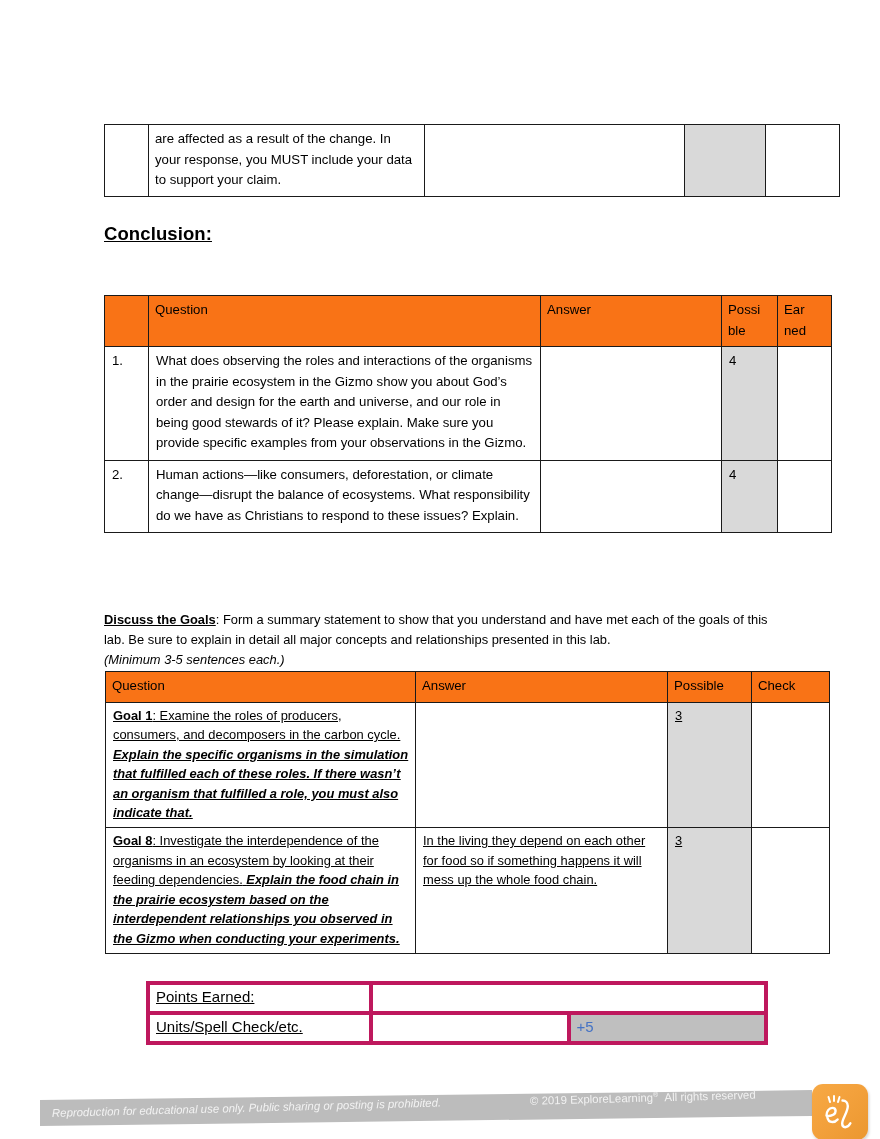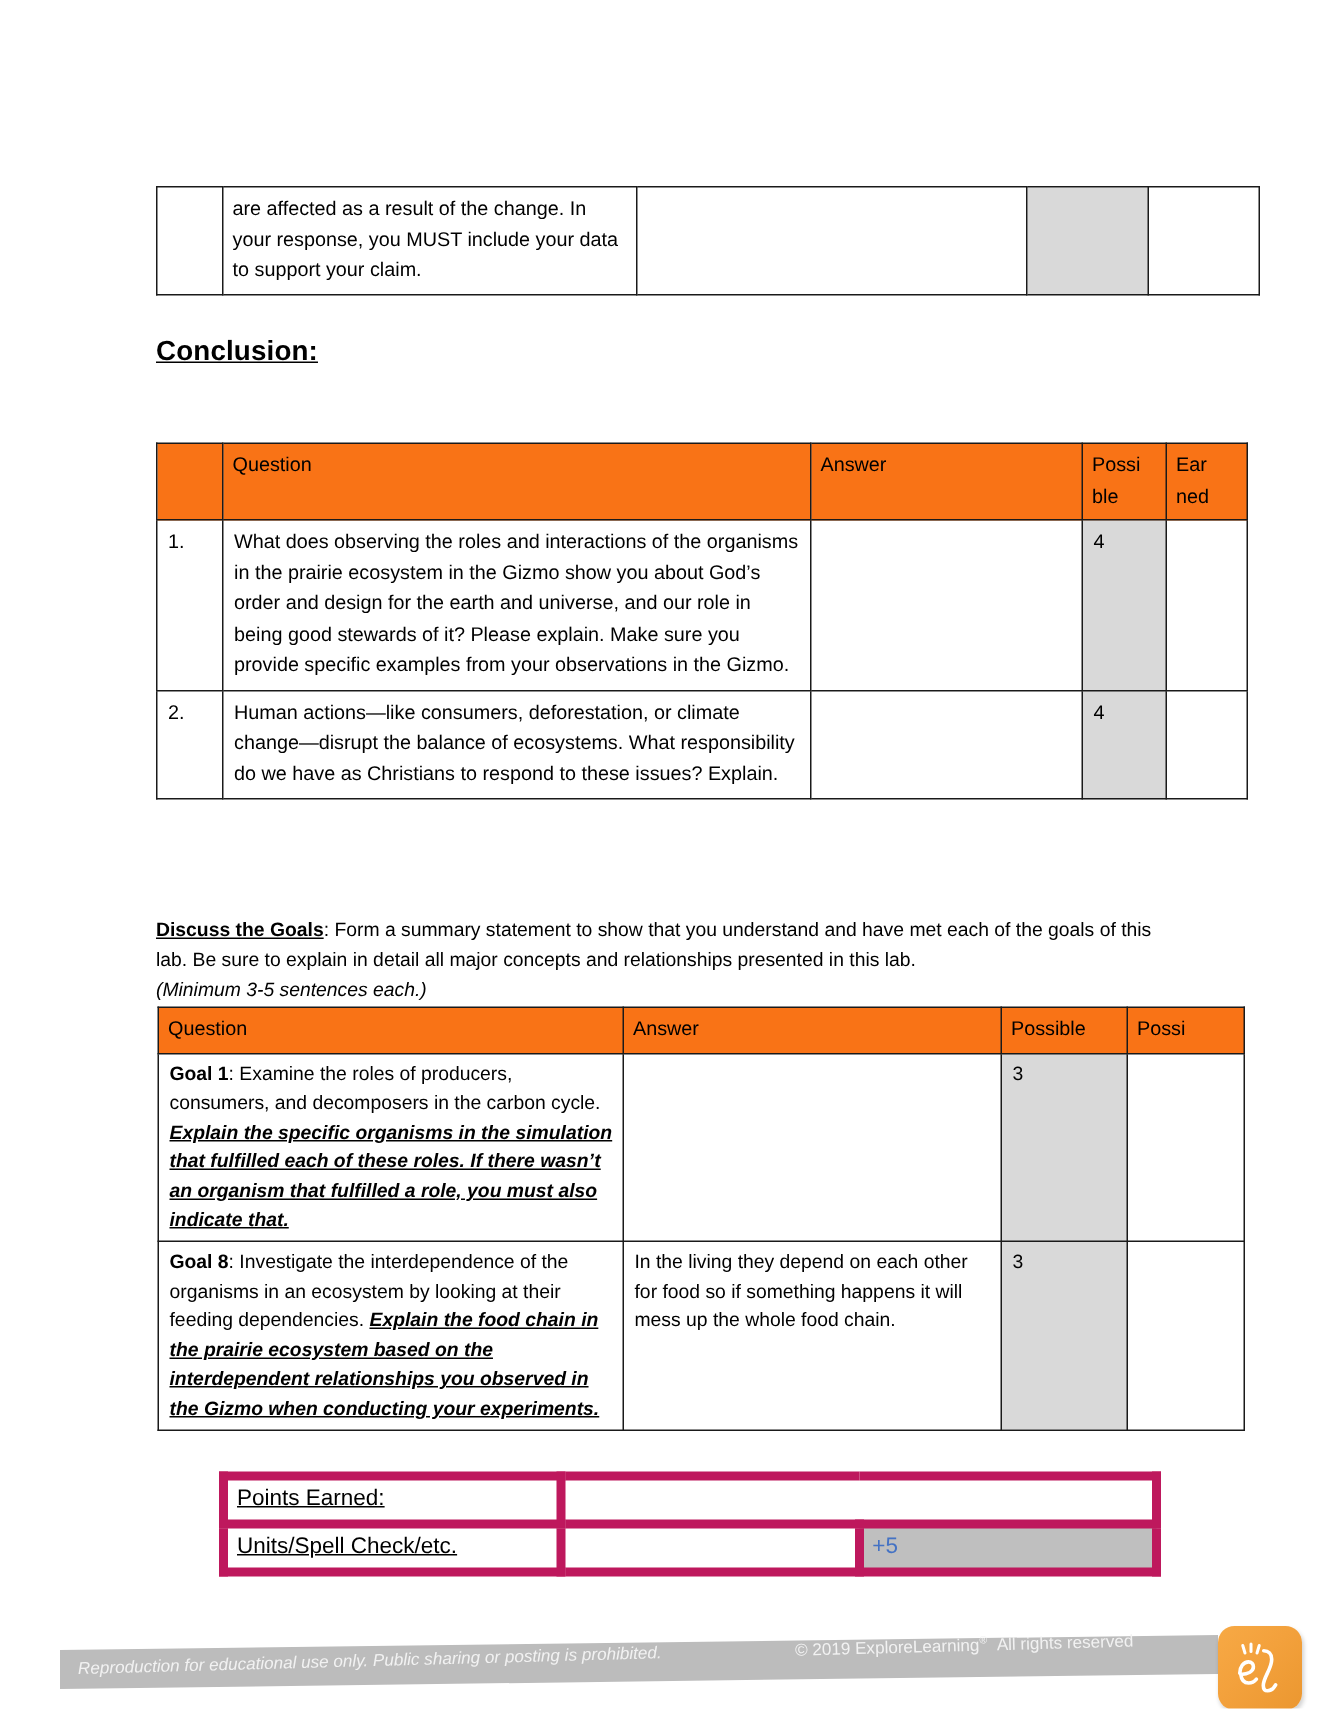--- a/index.html
+++ b/index.html
@@ -112,39 +112,39 @@
   .goals-intro .mini {
     font-style: italic;
   }
 
   
   #table-goals {
     left: 105px;
     top: 651px;
     width: 672px;
   }
-  #table-goals td { padding: 3px 6px 4px 7px; font-size: 12.9px; line-height: 19.6px; }
+  #table-goals td { padding: 3px 6px 4px 7px; font-size: 12.9px; line-height: 19.6px; text-decoration: underline; }
   .t3-q { width: 297px; }
   .t3-a { width: 239px; }
   .t3-p { width: 71px; }
   .t3-e { width: 65px; }
   .uline-ital {
     font-style: italic;
     font-weight: bold;
     text-decoration: underline;
   }
 
   
   #table-points {
     left: 146px;
     top: 961px;
     width: 588px;
   }
   #table-points td {
-    border: 6px solid #be185d;
+    border: 4px solid #be185d;
     height: 21px;
     padding: 2px 6px 3px 6px;
     font-size: 15px;
   }
   .t4-label {
     width: 207px;
     font-weight: bold;
     text-decoration: underline;
     white-space: nowrap;
   }
@@ -258,21 +258,21 @@
     <span class="lead">Discuss the Goals</span><span>: Form a summary statement to show that you understand and have met each of the goals of this lab.  Be sure to explain in detail all major concepts and relationships presented in this lab.</span><br>
     <span class="mini">(Minimum 3-5 sentences each.)</span>
   </div>
 
   <table class="doc" id="table-goals">
     <tbody>
         <tr>
       <th class="t3-q hdr-cell">Question</th>
       <th class="t3-a hdr-cell">Answer</th>
       <th class="t3-p hdr-cell ctr">Possible</th>
-      <th class="t3-e hdr-cell ctr">Possi</th>
+      <th class="t3-e hdr-cell ctr">Check</th>
     </tr>
     <tr>
       <td class="t3-q">
         <span class="bold">Goal 1</span><span>: Examine the roles of producers, consumers, and decomposers in the carbon cycle.</span>
         <span class="uline-ital">Explain the specific organisms in the simulation that fulfilled each of these roles. If there wasn’t an organism that fulfilled a role, you must also indicate that.</span>
       </td>
       <td class="t3-a"></td>
       <td class="t3-p shade ctr bold">3</td>
       <td class="t3-e ctr"></td>
     </tr>

